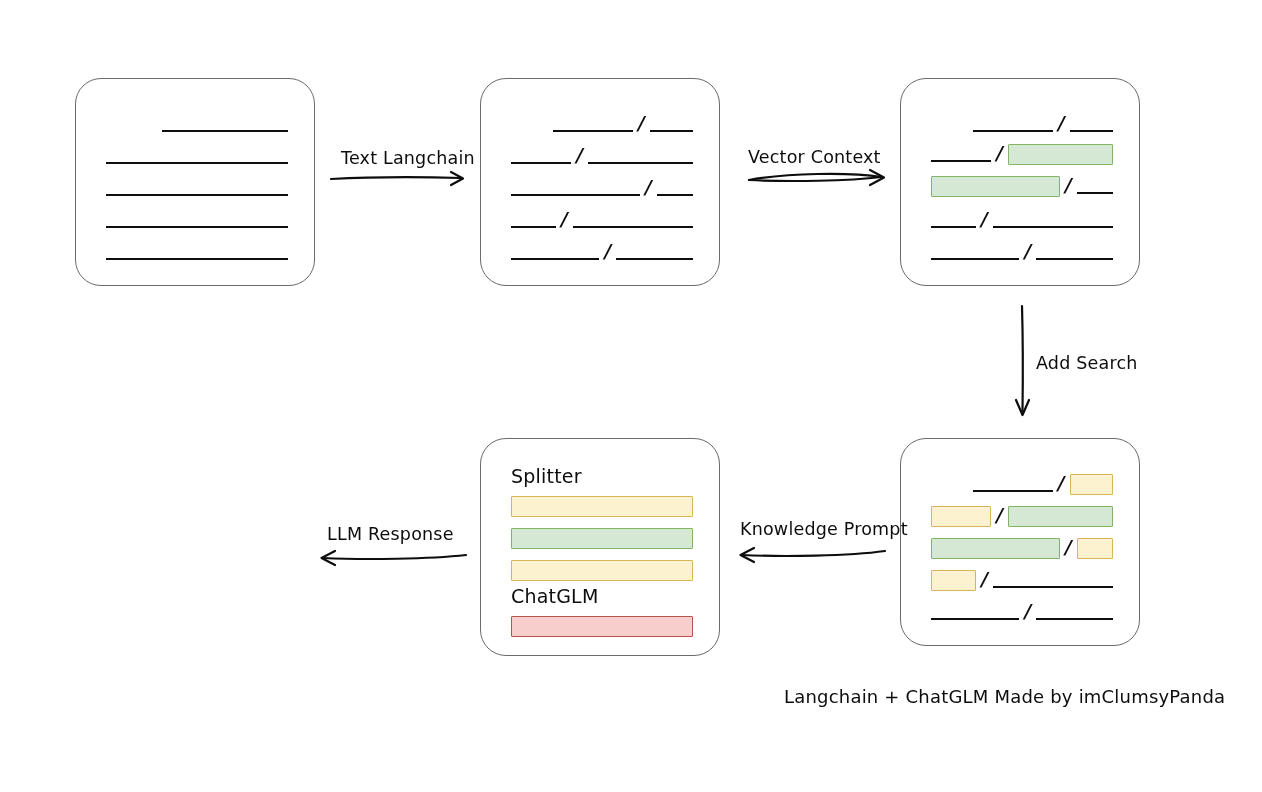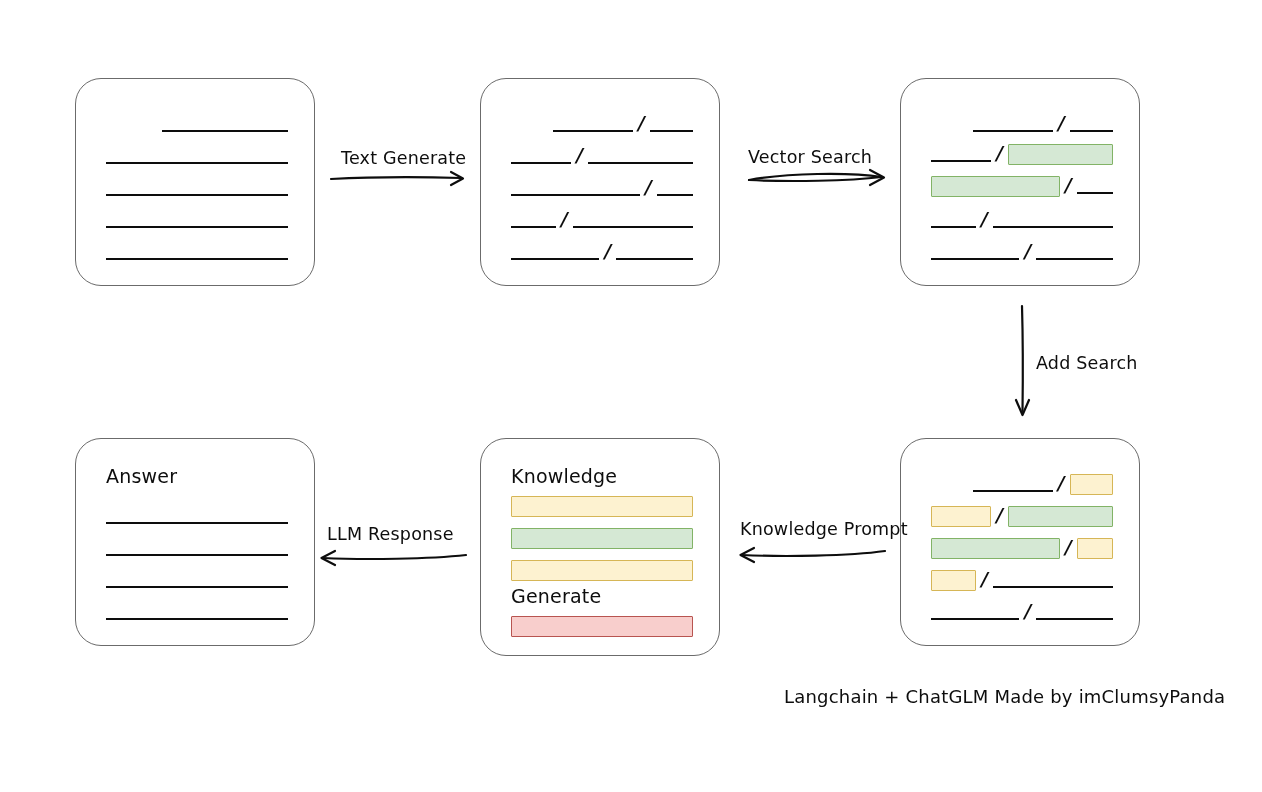--- a/index.html
+++ b/index.html
@@ -134,21 +134,21 @@
       </div>
       <div class="row" style="top:130px;">
         <span class="seg-line" style="width:208px;"></span>
       </div>
       <div class="row" style="top:162px;">
         <span class="seg-line" style="width:208px;"></span>
       </div>
     </div>
   </div>
 
-  <div class="edge-label hand" style="left:341px; top:148px;">Text Generate</div>
+  <div class="edge-label hand" style="left:341px; top:148px;">Text Langchain</div>
   <svg class="arrow-svg" style="left:330px; top:168px;" width="140" height="22" viewBox="0 0 140 22">
     <path d="M1,11 C40,9 95,9 131,10"></path>
     <path d="M121,4 L133,10.5 L121,17"></path>
   </svg>
 
   <div class="card" style="left:480px; top:78px; width:240px; height:208px;">
     <div class="card-inner">
       <div class="row" style="top:34px;">
         <span class="spacer" style="width:42px;"></span>
         <span class="seg-line" style="width:96px;"></span>
@@ -171,21 +171,21 @@
         <span class="seg-line" style="width:134px;"></span>
       </div>
       <div class="row" style="top:162px;">
         <span class="seg-line" style="width:94px;"></span>
         <span class="slash">/</span>
         <span class="seg-line" style="width:82px;"></span>
       </div>
     </div>
   </div>
 
-  <div class="edge-label hand" style="left:748px; top:147px;">Vector Search</div>
+  <div class="edge-label hand" style="left:748px; top:147px;">Vector Context</div>
   <svg class="arrow-svg" style="left:748px; top:166px;" width="142" height="24" viewBox="0 0 142 24">
     <path d="M1,14 C40,7 100,6 134,11"></path>
     <path d="M1,14 C42,16 100,15 134,11"></path>
     <path d="M122,4 L136,11.5 L122,19"></path>
   </svg>
 
   <div class="card" style="left:900px; top:78px; width:240px; height:208px;">
     <div class="card-inner">
       <div class="row" style="top:34px;">
         <span class="spacer" style="width:42px;"></span>
@@ -254,59 +254,42 @@
   </div>
 
   <div class="edge-label hand" style="left:740px; top:519px;">Knowledge Prompt</div>
   <svg class="arrow-svg" style="left:739px; top:543px;" width="148" height="22" viewBox="0 0 148 22">
     <path d="M146,8 C110,13 45,14 3,12"></path>
     <path d="M15,5 L1.5,12 L15,19"></path>
   </svg>
 
   <div class="card" style="left:480px; top:438px; width:240px; height:218px;">
     <div class="card-inner">
-      <div class="card-title hand" style="left:30px; top:26px;">Knowledge</div>
+      <div class="card-title hand" style="left:30px; top:26px;">Splitter</div>
 
       <div class="row" style="top:56px;">
         <span class="seg-box fill-yellow" style="width:186px;"></span>
       </div>
       <div class="row" style="top:88px;">
         <span class="seg-box fill-green" style="width:186px;"></span>
       </div>
       <div class="row" style="top:120px;">
         <span class="seg-box fill-yellow" style="width:186px;"></span>
       </div>
 
-      <div class="card-title hand" style="left:30px; top:146px;">Generate</div>
+      <div class="card-title hand" style="left:30px; top:146px;">ChatGLM</div>
 
       <div class="row" style="top:176px;">
         <span class="seg-box fill-red" style="width:186px;"></span>
       </div>
     </div>
   </div>
 
   <div class="edge-label hand" style="left:327px; top:524px;text-align:right;">LLM Response</div>
   <svg class="arrow-svg" style="left:320px; top:547px;" width="148" height="22" viewBox="0 0 148 22">
     <path d="M146,8 C110,12 45,13 3,11"></path>
     <path d="M15,4 L1.5,11 L15,18"></path>
   </svg>
 
-  <div class="card" style="left:75px; top:438px; width:240px; height:208px;">
-    <div class="card-inner">
-      <div class="card-title hand" style="left:30px; top:26px;">Answer</div>
-      <div class="row" style="top:66px;">
-        <span class="seg-line" style="width:186px;"></span>
-      </div>
-      <div class="row" style="top:98px;">
-        <span class="seg-line" style="width:186px;"></span>
-      </div>
-      <div class="row" style="top:130px;">
-        <span class="seg-line" style="width:186px;"></span>
-      </div>
-      <div class="row" style="top:162px;">
-        <span class="seg-line" style="width:186px;"></span>
-      </div>
-    </div>
-  </div>
 
   <div class="footer-label hand" style="left:784px; top:686px;">Langchain + ChatGLM Made by imClumsyPanda</div>
 
 </div>
 
 </body></html>

